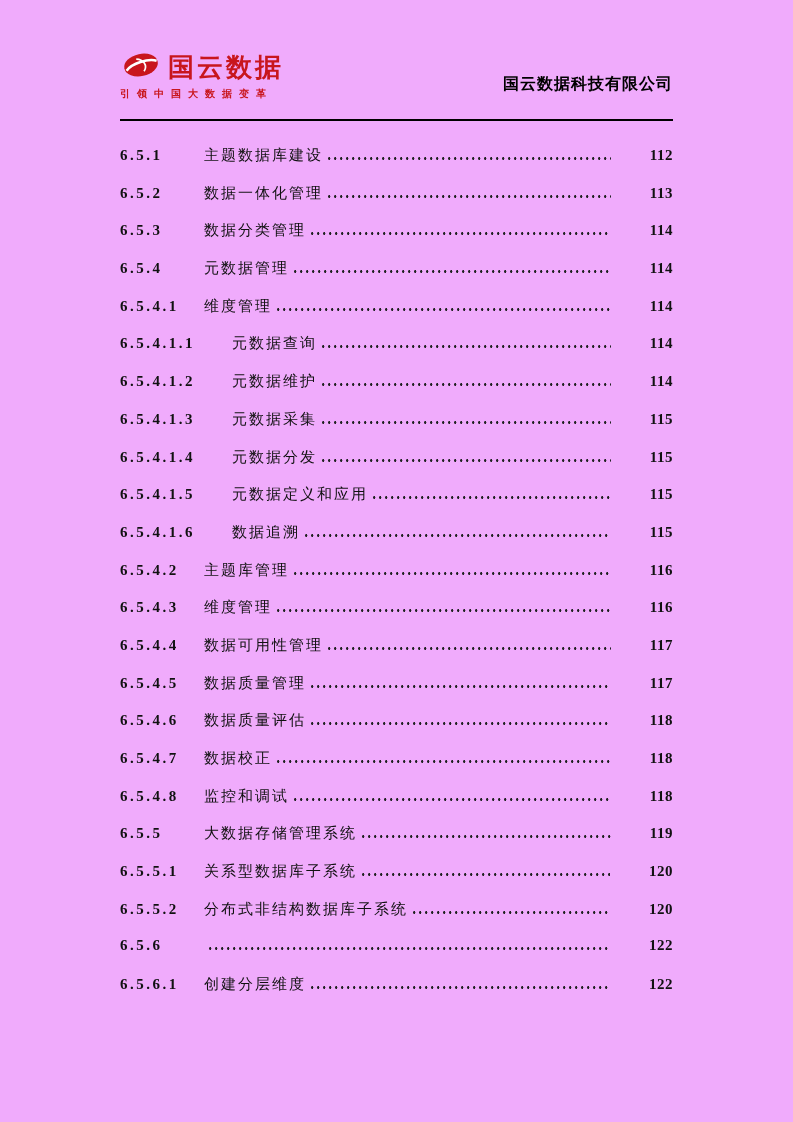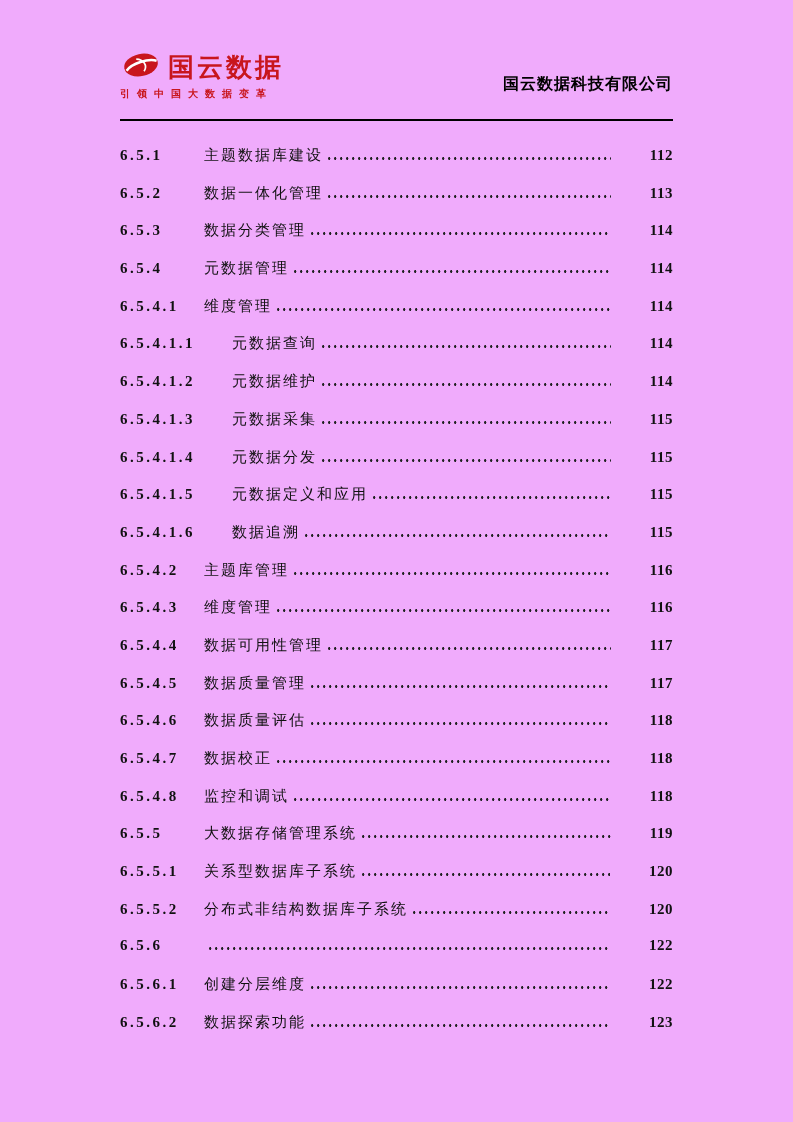--- a/index.html
+++ b/index.html
@@ -288,21 +288,15 @@
       <span class="toc-page">122</span>
     </div>
 
     <div class="toc-row">
       <span class="toc-number lvl-2">6.5.6.1</span>
       <span class="toc-title">创建分层维度</span>
       <span class="toc-dots"></span>
       <span class="toc-page">122</span>
     </div>
 
-    <div class="toc-row">
-      <span class="toc-number lvl-2">6.5.6.2</span>
-      <span class="toc-title">数据探索功能</span>
-      <span class="toc-dots"></span>
-      <span class="toc-page">123</span>
-    </div>
   </div>
 
 </div>
 
 </body></html>

